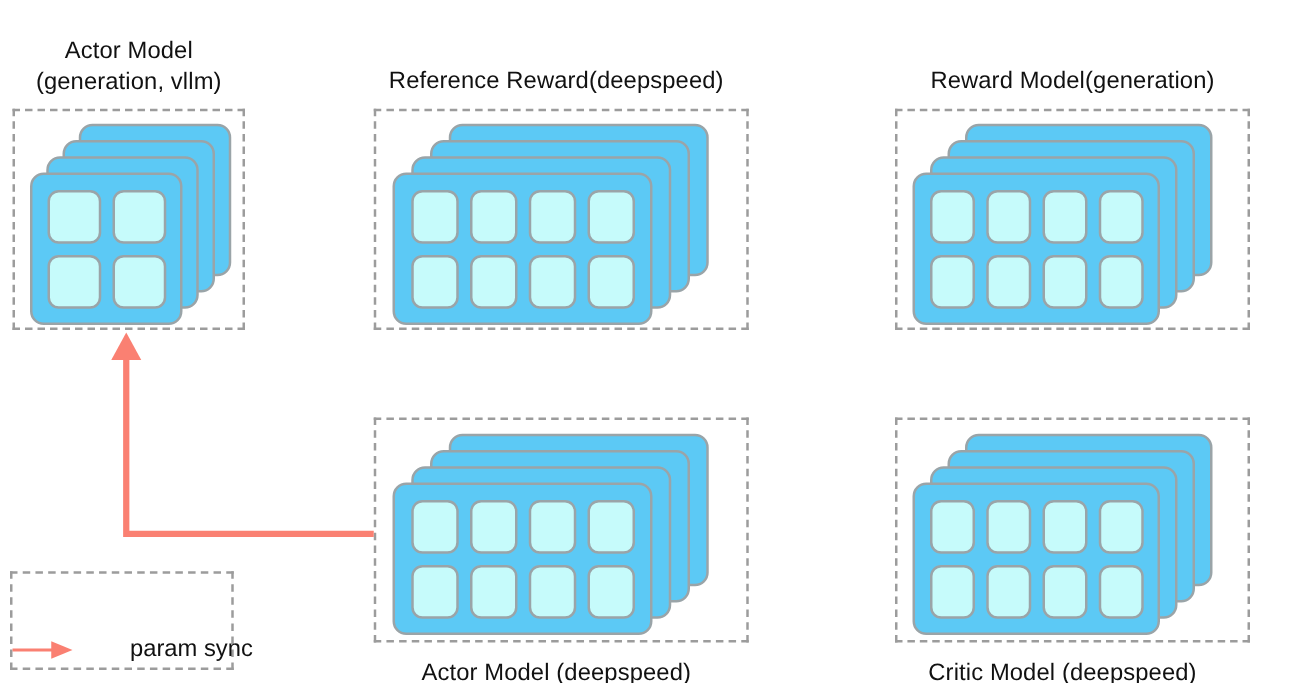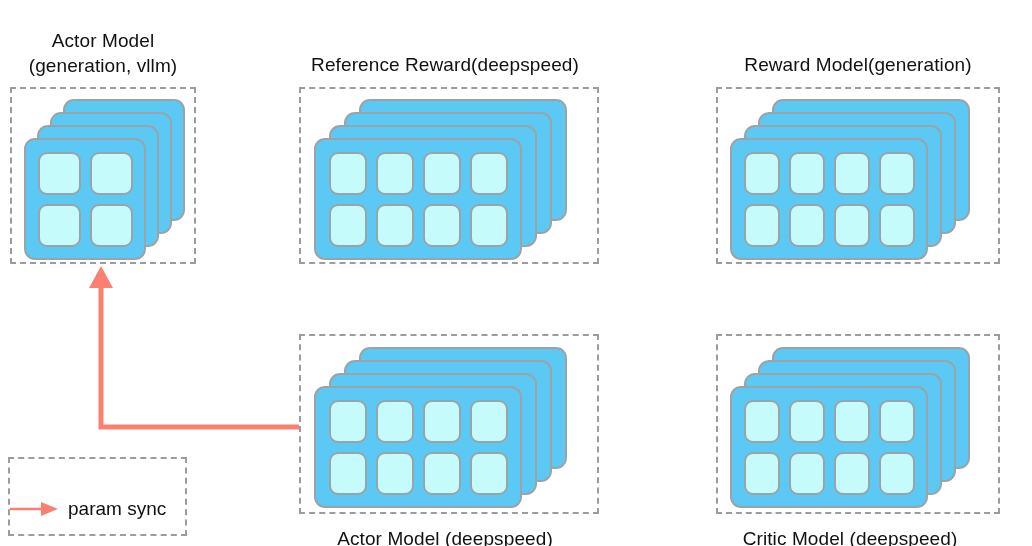--- a/index.html
+++ b/index.html
@@ -81,24 +81,25 @@
     left: 8px;
     top: 437px;
     width: 179px;
     height: 79px;
     border: 2px dashed #9c9c9c;
     box-sizing: border-box;
   }
   #legend-row {
     position: absolute;
     left: 8px;
-    top: 475px;
+    top: 486px;
     display: flex;
     align-items: center;
     height: 28px;
+    gap: 36px;
   }
   #legend-arrow-svg {
     width: 52px;
     height: 20px;
     display: block;
   }
   #legend-label {
     font-size: 19px;
     color: #111111;
     margin-left: 8px;

